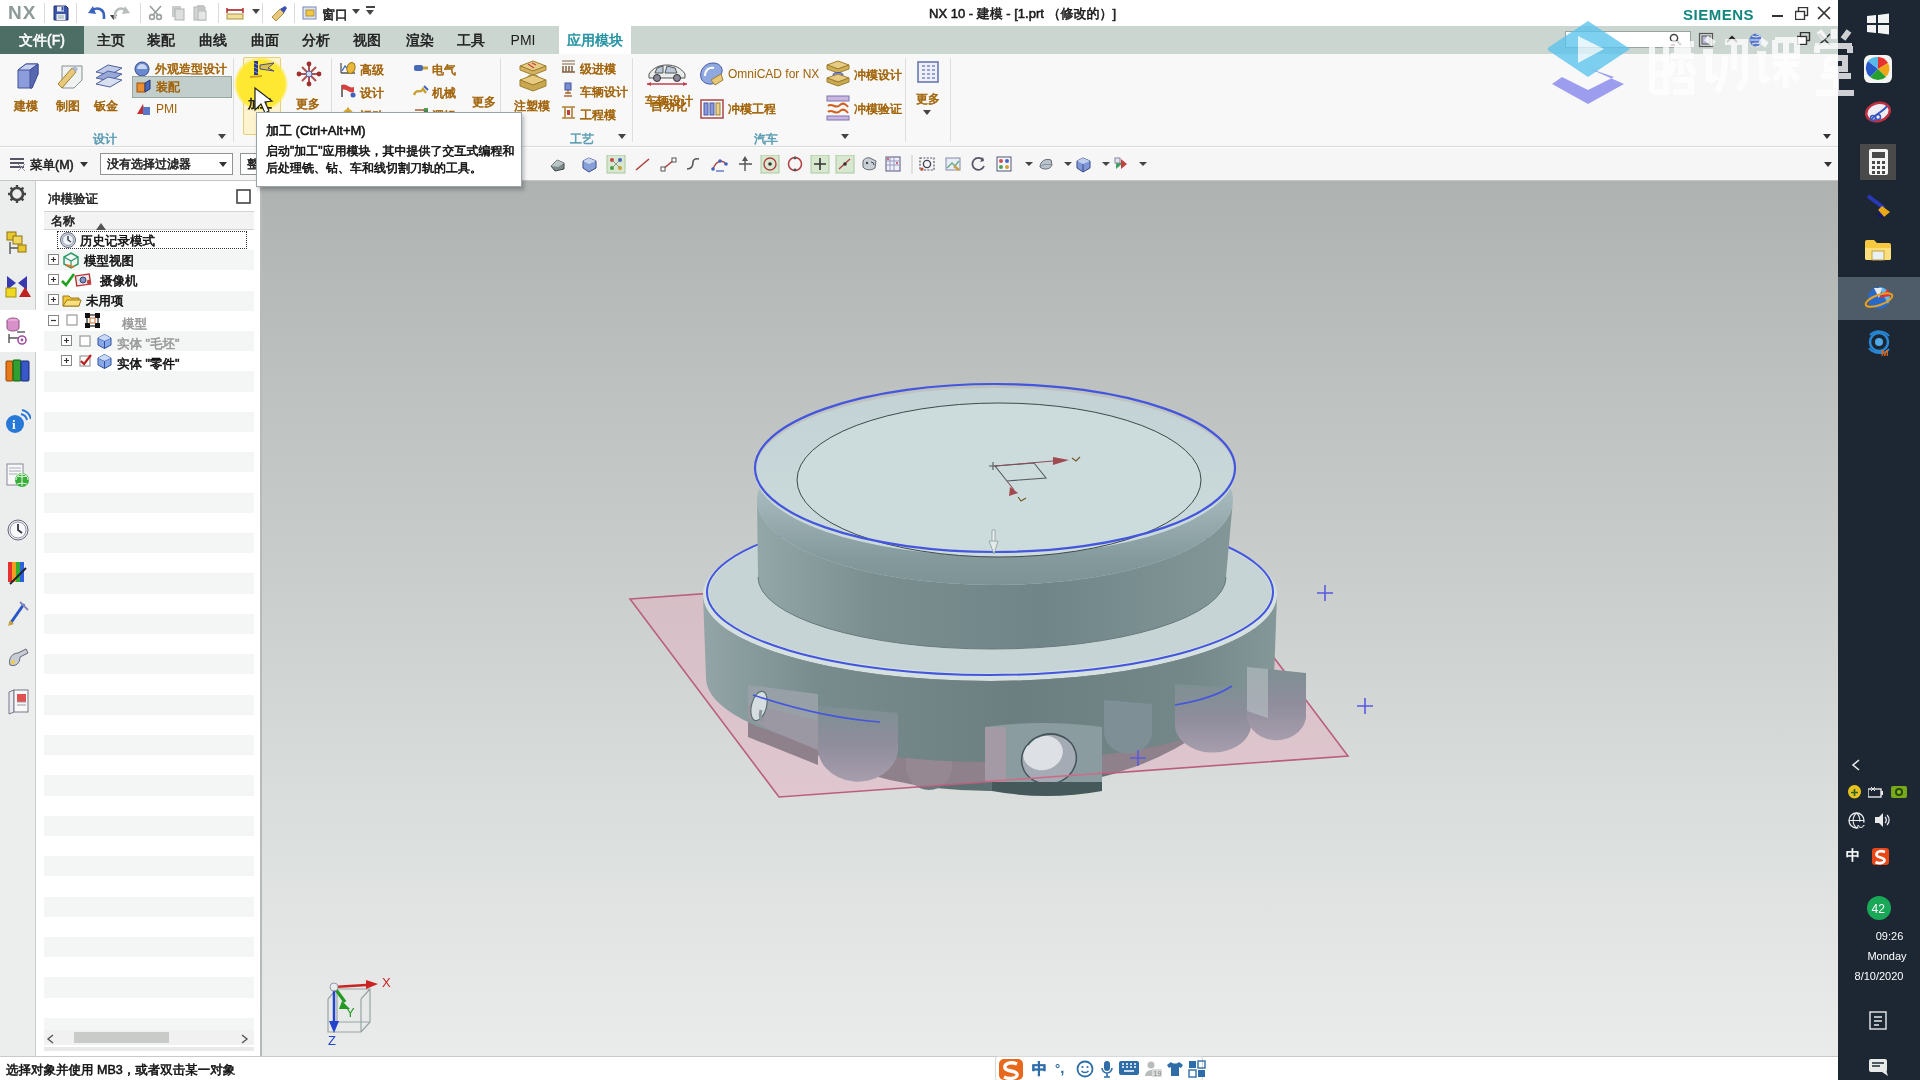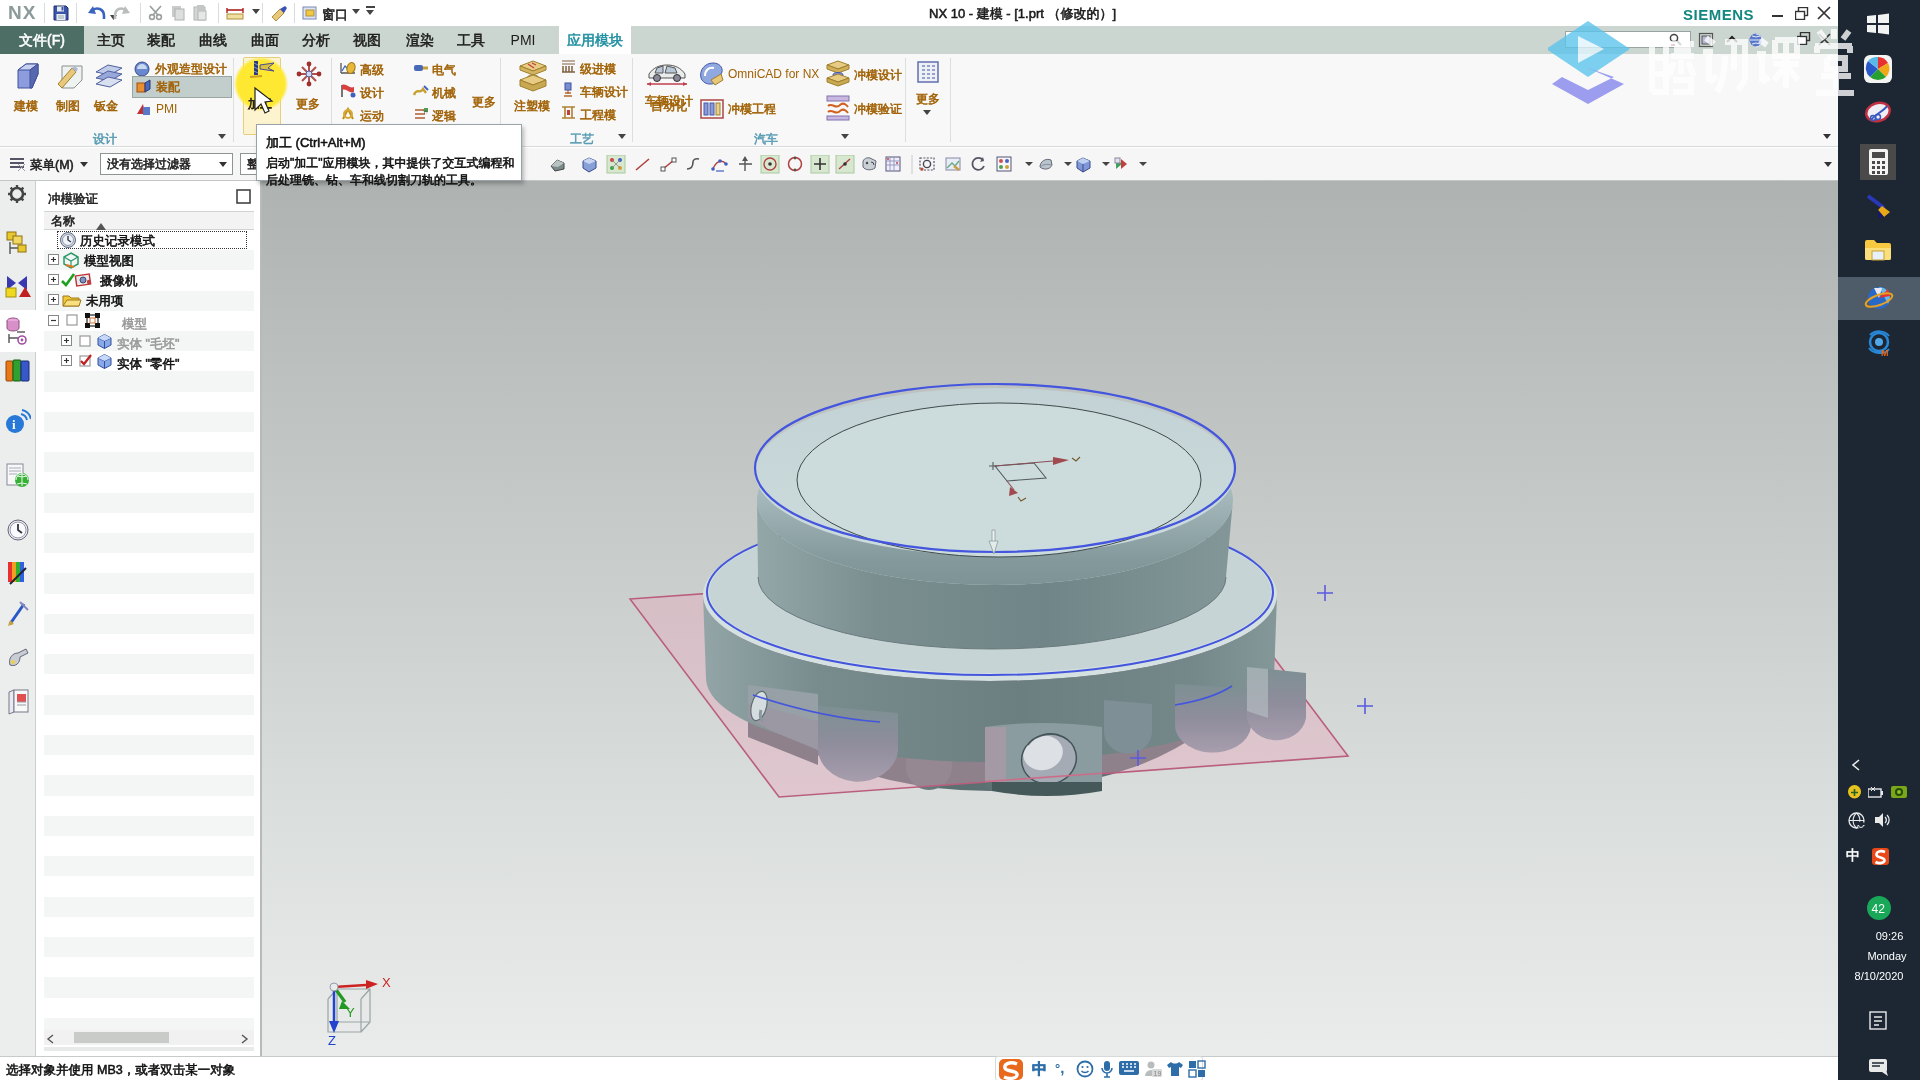--- a/index.html
+++ b/index.html
@@ -872,21 +872,21 @@
 <svg class="abs" style="left:246px;top:59px" width="32" height="30">
         <path d="M8 2 l4 0 0 14 -4 0z" fill="#2a3a7a"></path>
         <path d="M8 4 l4 2 M8 8 l4 2 M8 12 l4 2" stroke="#8898c8" stroke-width="1"></path>
         <path d="M14 6 L28 4 L22 9 L28 12 L14 10z" fill="#d8c040" stroke="#4a4a9a"></path>
         <path d="M4 18 L16 17" stroke="#d0a020" stroke-width="2"></path>
       </svg>
 <div class="abs cjk" style="left:248px;top:96px;font-size:12px;color:#1a1a1a">加工</div>
 <svg class="abs" style="left:252px;top:86px" width="22" height="30">
         <path d="M3 2 L3 24 L9 18 L13 27 L17 25 L13 16 L20 15z" fill="#fff" stroke="#222" stroke-width="1.2"></path>
       </svg>
-<div class="abs" style="left:256px;top:124px;width:266px;height:57px;background:#fff;border:1px solid #9aa4a8;box-shadow:2px 3px 4px rgba(0,0,0,0.25)">
+<div class="abs" style="left:256px;top:112px;width:266px;height:75px;background:#fff;border:1px solid #9aa4a8;box-shadow:2px 3px 4px rgba(0,0,0,0.25)">
 <div class="abs cjk" style="left:9px;top:9px;font-size:13px;color:#111">加工 (Ctrl+Alt+M)</div>
 <div class="abs cjk" style="left:9px;top:30px;font-size:12px;color:#111;width:252px;line-height:17px">启动"加工"应用模块，其中提供了交互式编程和后处理铣、钻、车和线切割刀轨的工具。</div>
 </div>
 <svg class="abs" style="left:1548px;top:16px" width="372" height="100" opacity="0.78">
 <g>
 <path d="M40 5 L82 33 L40 61 L-2 33 Z" fill="#5ac4ec"></path>
 <path d="M30 20 L56 33 L30 47 Z" fill="#dff4fc"></path>
 <path d="M40 52 L76 68 L40 88 L4 68 L14 61 L40 74 L66 61 Z" fill="#8384ee"></path>
 </g>
 <g stroke="#ffffff" stroke-width="6" fill="none">

